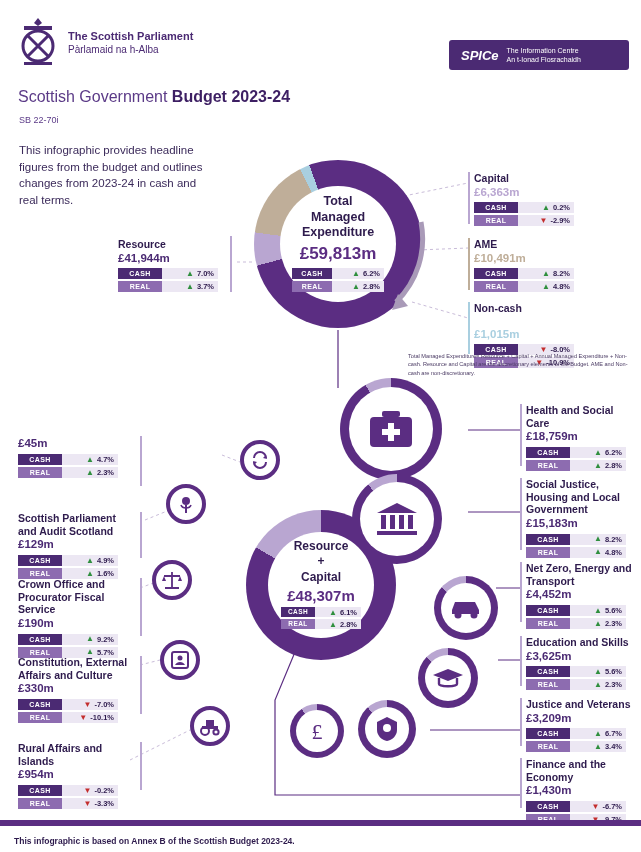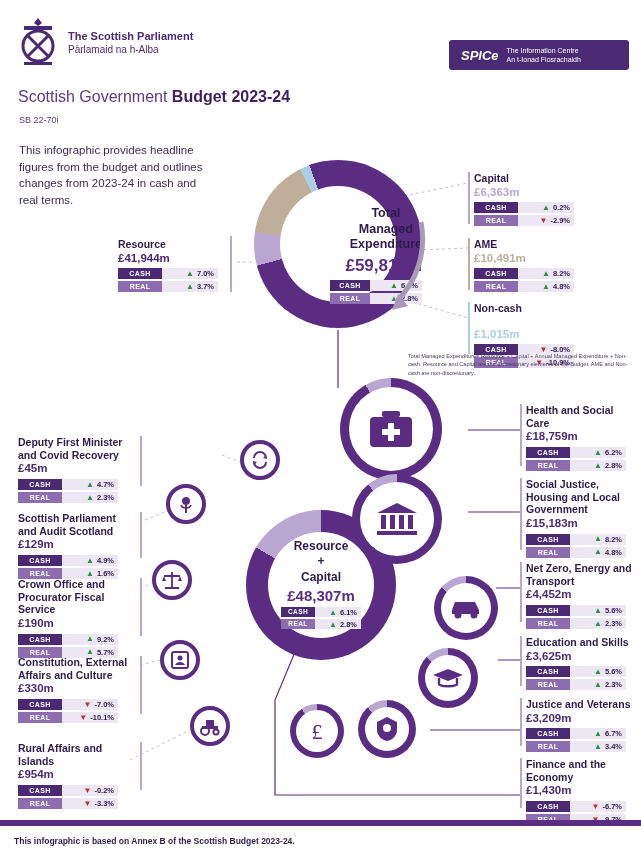--- a/index.html
+++ b/index.html
@@ -49,21 +49,21 @@
   .donut-wrap{position:absolute;left:254px;top:160px;width:168px;height:168px;}
   .donut{width:168px;height:168px;border-radius:50%;
     background:conic-gradient(
       #5b2d82 0deg 255deg,
       #b9a6d1 255deg 278deg,
       #bfae99 278deg 333deg,
       #a9cfe0 333deg 340deg,
       #5b2d82 340deg 360deg);
   }
   .donut-hole{position:absolute;left:26px;top:26px;width:116px;height:116px;border-radius:50%;background:#fff;}
-  .donut-center{position:absolute;left:0;top:12px;width:168px;height:168px;display:flex;flex-direction:column;align-items:flex-end;justify-content:center;}
+  .donut-center{position:absolute;left:0;top:0;width:168px;height:168px;display:flex;flex-direction:column;align-items:center;justify-content:center;}
   .donut-center .t{font-size:12.5px;font-weight:bold;color:#2e1b4d;line-height:1.25;text-align:center;}
   .donut-center .v{font-size:17px;font-weight:bold;color:#5b2d82;margin-top:3px;}
   .donut-center .bars{margin-top:4px;}
   .donut-center .bar{width:92px;}
   .donut-center .bar .tag{width:40px;}
 
   .arc-arrow{position:absolute;left:246px;top:152px;width:184px;height:184px;}
 
   
   .circ{position:absolute;border-radius:50%;background:#fff;border:5px solid #5b2d82;display:flex;align-items:center;justify-content:center;box-sizing:border-box;}
@@ -538,21 +538,20 @@
   <div class="circ small" style="left:190px;top:706px;">
     <svg width="24" height="20" viewBox="0 0 24 20">
       <rect x="8" y="4" width="8" height="6" fill="#5b2d82"></rect>
       <rect x="4" y="10" width="16" height="3" fill="#5b2d82"></rect>
       <circle cx="7" cy="15" r="4" fill="none" stroke="#5b2d82" stroke-width="2"></circle>
       <circle cx="18" cy="16" r="2.6" fill="none" stroke="#5b2d82" stroke-width="2"></circle>
     </svg>
   </div>
 
   <div class="lbl" style="left:18px;top:436px;width:118px;">
-    <div class="name">Deputy First Minister and Covid Recovery</div>
     <div class="amt">£45m</div>
     <div class="bars">
       <div class="bar">
           <div class="tag cash">CASH</div>
           <div class="rest">
             <span class="arrow up">▲</span>
             <span class="val">4.7%</span>
           </div>
         </div>
       <div class="bar">

